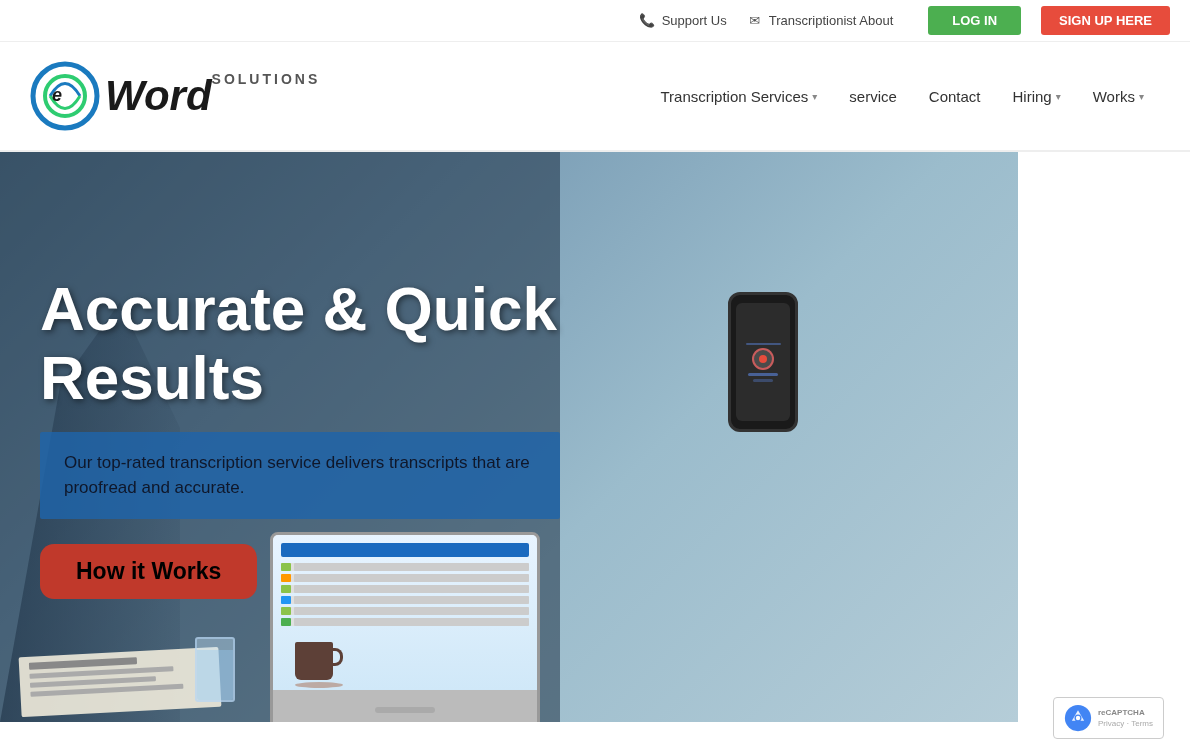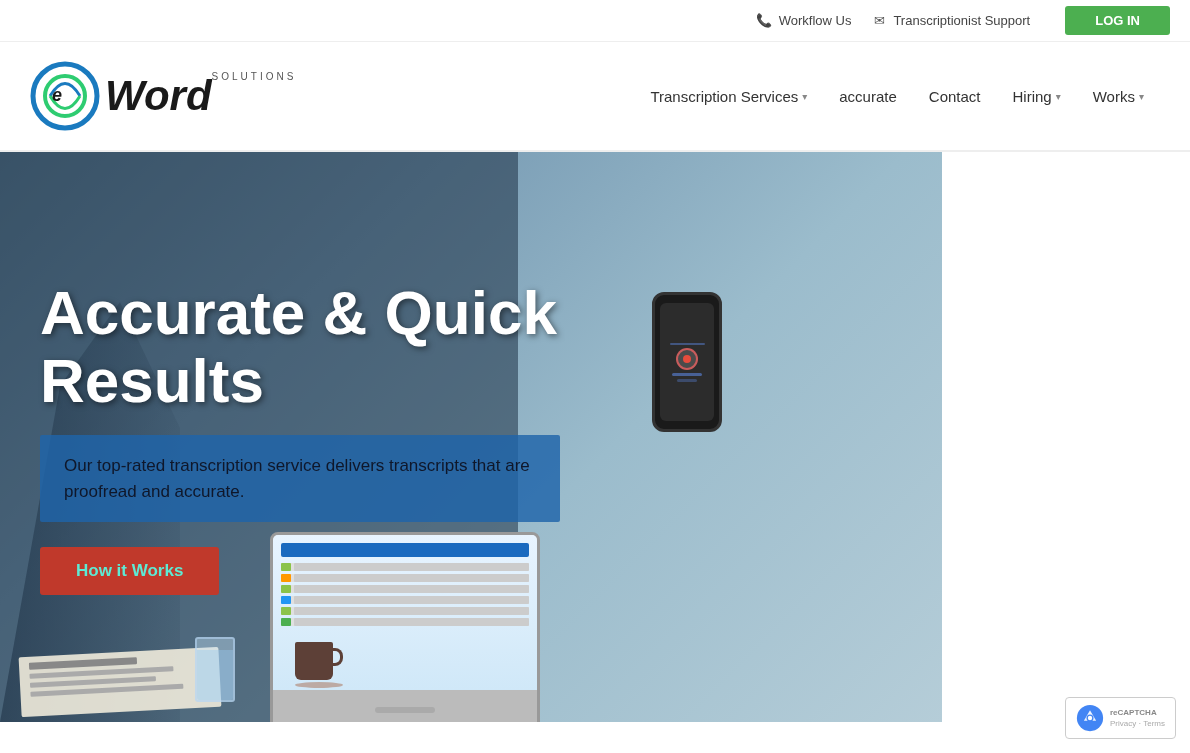--- a/index.html
+++ b/index.html
@@ -37,21 +37,21 @@
       height: 16px;
       display: inline-flex;
       align-items: center;
       justify-content: center;
       color: #555;
     }
     .btn-login {
       background: #4caf50;
       color: #fff;
       border: none;
-      padding: 7px 30px;
+      padding: 7px 24px;
       font-size: 13px;
       font-weight: bold;
       cursor: pointer;
       border-radius: 3px;
     }
     .btn-signup {
       background: #e74c3c;
       color: #fff;
       border: none;
       padding: 7px 18px;
@@ -86,25 +86,26 @@
       display: flex;
     }
     .logo-word {
       font-size: 42px;
       font-weight: bold;
       color: #1a1a1a;
       font-style: italic;
       line-height: 1;
     }
     .logo-solutions {
-      font-size: 10px;
+      font-size: 14px;
       letter-spacing: 3px;
       color: #555;
       text-transform: uppercase;
       margin-top: -4px;
+      font-weight: bold;
     }
     .nav {
       display: flex;
       align-items: center;
       gap: 0;
     }
     .nav-item {
       display: flex;
       align-items: center;
       gap: 4px;
@@ -116,21 +117,21 @@
       text-decoration: none;
     }
     .nav-chevron {
       font-size: 10px;
       color: #888;
     }
 
     
     .hero {
       position: relative;
-      width: 942px;
+      width: 1018px;
       height: 570px;
       background: #6a8ca0;
       overflow: hidden;
     }
     
     .hero-photo-sim {
       position: absolute;
       top: 0; left: 0; right: 0; bottom: 0;
       background: 
         linear-gradient(135deg, #5a7a90 0%, #7a9db5 30%, #9bbccc 60%, #b5cdd8 100%);
@@ -167,44 +168,44 @@
       margin-bottom: 25px;
       border-radius: 2px;
     }
     .hero-subtitle {
       font-size: 17px;
       color: #0f172a;
       line-height: 1.5;
     }
     .btn-how {
       background: #c0392b;
-      color: #5eead4;
+      color: #000000;
       border: none;
       padding: 14px 36px;
-      font-size: 17px;
+      font-size: 23px;
       font-weight: bold;
       cursor: pointer;
-      border-radius: 3px;
+      border-radius: 14px;
       display: inline-block;
       width: fit-content;
     }
 
     
     .bottom-text {
       padding: 30px 40px;
       font-size: 22px;
       color: #1a7abf;
       text-align: center;
     }
 
     
     .recaptcha-badge {
       position: fixed;
       bottom: 14px;
-      right: 14px;
+      right: 26px;
       background: #fff;
       border: 1px solid #ccc;
       border-radius: 4px;
       padding: 6px 10px;
       font-size: 9px;
       color: #888;
       display: flex;
       align-items: center;
       gap: 6px;
       z-index: 999;
@@ -421,28 +422,29 @@
       clip-path: polygon(0 100%, 60px 20%, 120px 0%, 180px 30%, 180px 100%);
     }
   </style>
 </head>
 <body>
 
 <div class="top-bar">
   <div class="top-bar-links">
     <a class="top-bar-link">
       <span class="top-bar-icon">📞</span>
-      <span>Workflow Us</span>
+      <span>Support Us</span>
     </a>
     <a class="top-bar-link">
       <span class="top-bar-icon">✉</span>
-      <span>Transcriptionist Support</span>
+      <span>Transcriptionist About</span>
     </a>
   </div>
   <button class="btn-login">LOG IN</button>
+  <button class="btn-signup">SIGN UP HERE</button>
 </div>
 
 <div class="header">
   <div class="logo">
 
     <svg class="logo-icon" viewBox="0 0 70 70" xmlns="http://www.w3.org/2000/svg">
       <ellipse cx="35" cy="35" rx="32" ry="32" fill="none" stroke="#1a7abf" stroke-width="5"></ellipse>
       <ellipse cx="35" cy="35" rx="20" ry="20" fill="none" stroke="#2ecc71" stroke-width="4"></ellipse>
       <path d="M20 35 Q35 10 50 35" stroke="#1a7abf" stroke-width="3" fill="none"></path>
       <path d="M20 35 Q35 60 50 35" stroke="#2ecc71" stroke-width="3" fill="none"></path>
@@ -453,21 +455,21 @@
       <span class="logo-solutions">SOLUTIONS</span>
     </div>
   </div>
 
   <nav class="nav">
     <a class="nav-item">
       <span>Transcription Services</span>
       <span class="nav-chevron">▾</span>
     </a>
     <a class="nav-item">
-      <span>accurate</span>
+      <span>service</span>
     </a>
     <a class="nav-item">
       <span>Contact</span>
     </a>
     <a class="nav-item">
       <span>Hiring</span>
       <span class="nav-chevron">▾</span>
     </a>
     <a class="nav-item">
       <span>Works</span>

